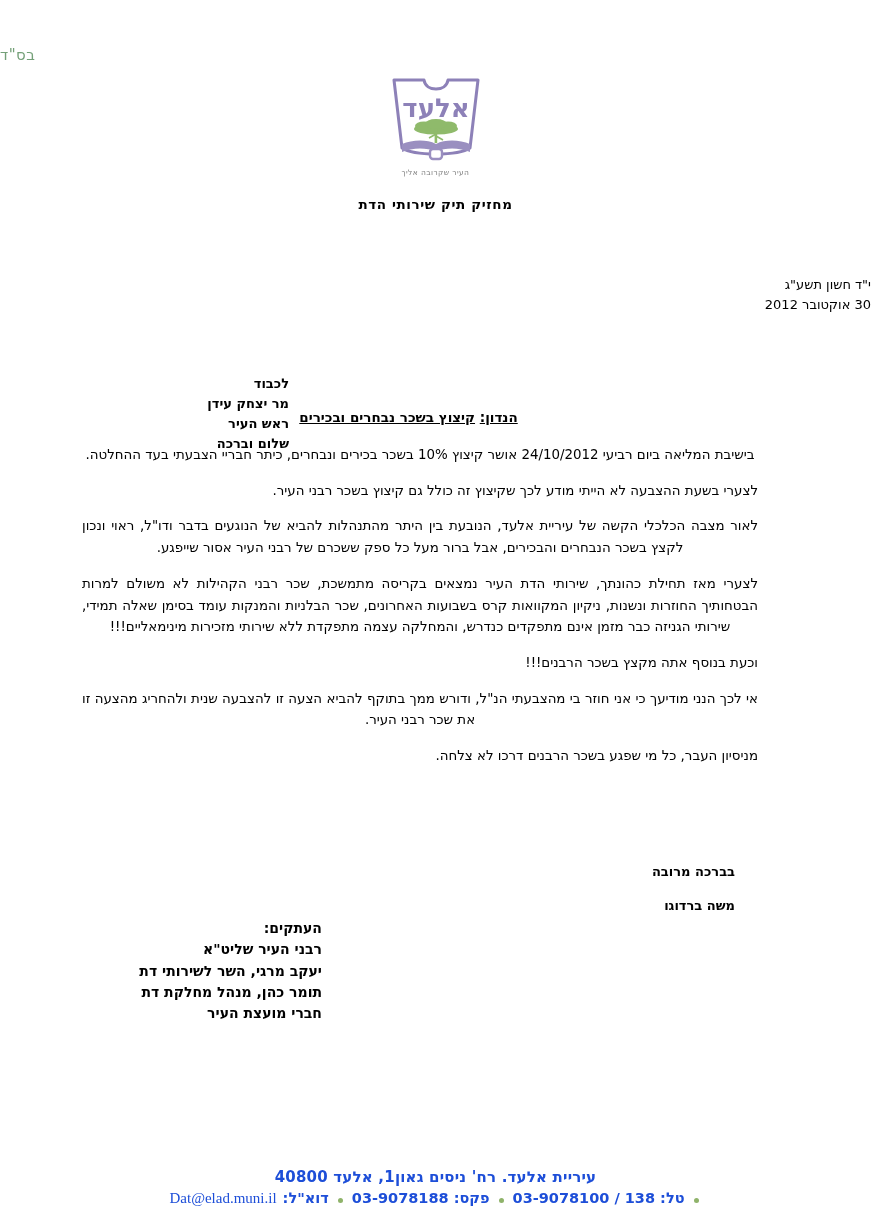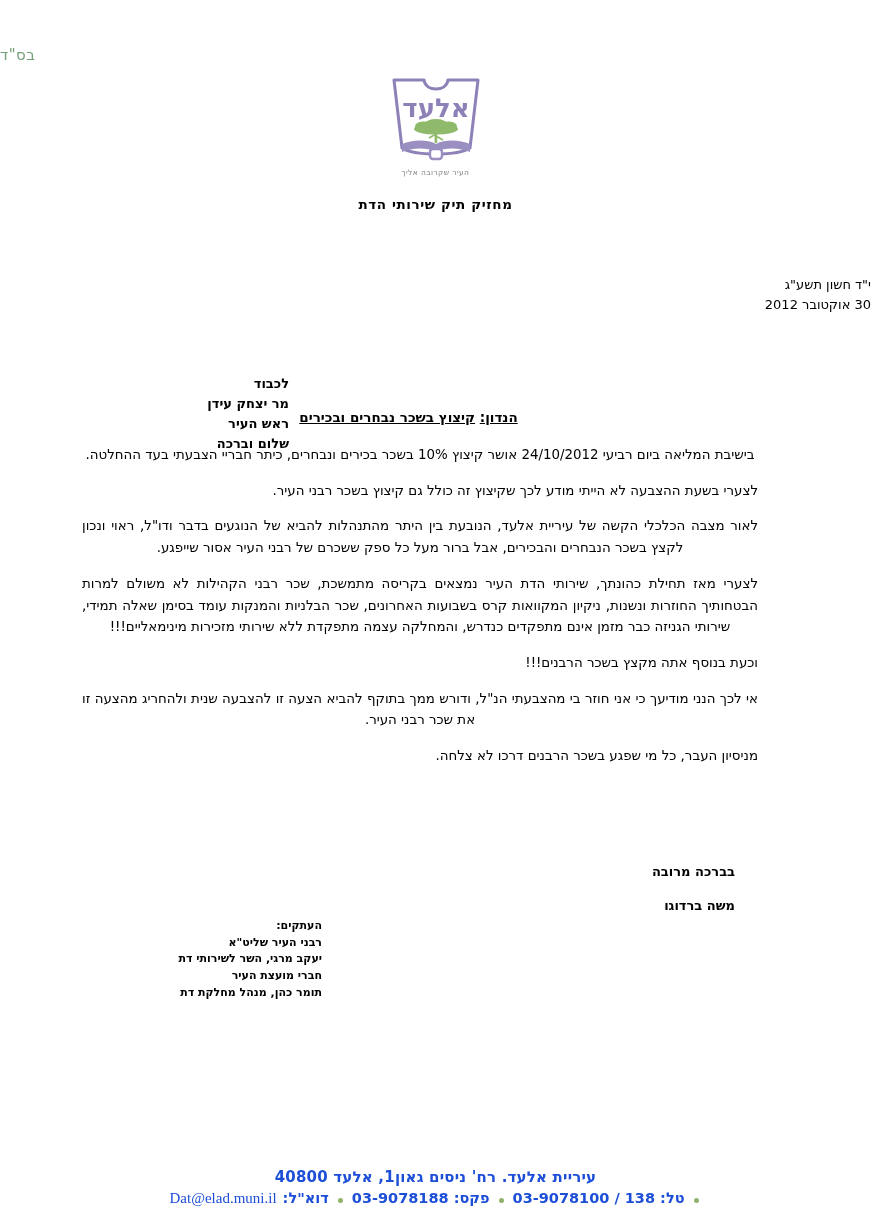--- a/index.html
+++ b/index.html
@@ -161,21 +161,21 @@
 
   
   .copies {
     position: absolute;
     top: 918px;
     right: 0;
     left: 0;
     direction: rtl;
     text-align: right;
     font-weight: bold;
-    font-size: 11px;
+    font-size: 14px;
     line-height: 1.52;
   }
   .copies-inner {
     width: 225px;
     margin-left: 97px;
     margin-right: auto;
     text-align: right;
   }
   .copies-inner div { white-space: nowrap; }
 
@@ -285,22 +285,22 @@
   <div class="signoff">
     <div>בברכה מרובה</div>
     <div class="sp">משה ברדוגו</div>
   </div>
 
   <div class="copies">
     <div class="copies-inner">
       <div>העתקים:</div>
       <div>רבני העיר שליט"א</div>
       <div>יעקב מרגי, השר לשירותי דת</div>
+      <div>תומר כהן, מנהל מחלקת דת</div>
       <div>חברי מועצת העיר</div>
-      <div>תומר כהן, מנהל מחלקת דת</div>
     </div>
   </div>
 
   <div class="footer">
     <div class="addr">עיריית אלעד. רח' ניסים גאון1, אלעד 40800</div>
     <div class="contact">
       <span class="bullet"></span>
       <span class="seg">טל: 138 / 03-9078100</span>
       <span class="bullet"></span>
       <span class="seg">פקס: 03-9078188</span>

